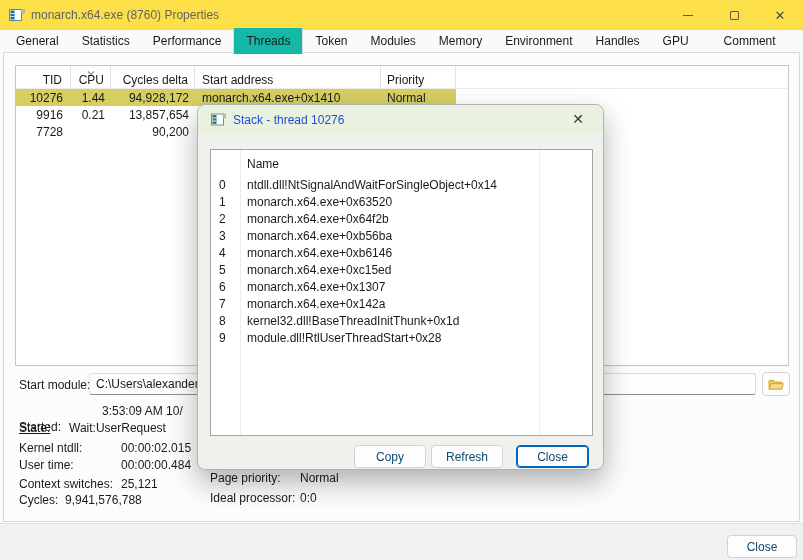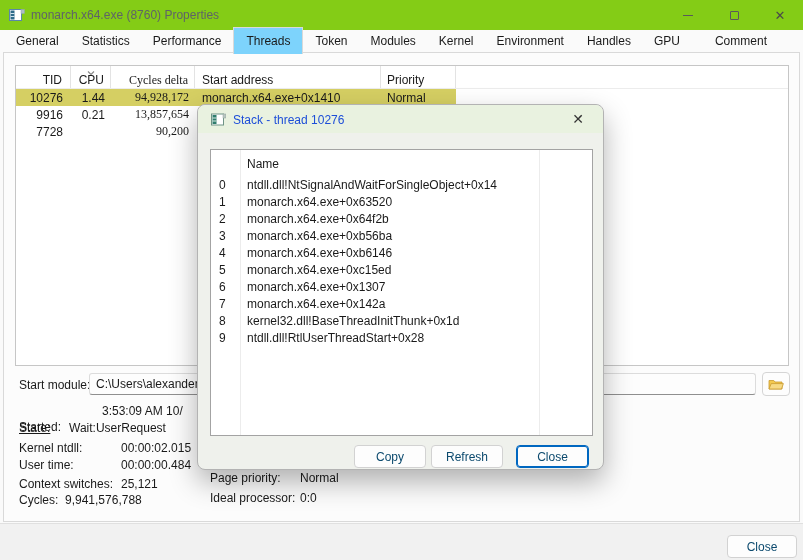--- a/index.html
+++ b/index.html
@@ -2,47 +2,47 @@
 <html><head>
 <meta charset="utf-8">
 <style>
   * { box-sizing: border-box; margin: 0; padding: 0; }
   html,body { width:803px; height:560px; }
   body { font-family: "Liberation Sans", sans-serif; font-size: 12px; color:#1a1a1a; background:#fff; }
 
   .window { position:relative; width:803px; height:560px; background:#fafafa; overflow:hidden; }
 
   
-  .titlebar { position:absolute; top:0; left:0; width:100%; height:30px; background:#84cc16; }
+  .titlebar { position:absolute; top:0; left:0; width:100%; height:30px; background:#fde047; }
   .app-icon { position:absolute; left:9px; top:8px; }
   .title-text { position:absolute; left:31px; top:8px; color:#5f6368; }
   .caption-btns { position:absolute; right:0; top:0; height:30px; display:flex; }
   .cap-btn { width:46px; height:30px; display:flex; align-items:center; justify-content:center; color:#5a5a5a; }
   .min-glyph { width:10px; height:0; border-top:1px solid #5a5a5a; display:block; }
   .max-glyph { width:9px; height:9px; border:1px solid #5a5a5a; border-radius:1px; display:block; }
   .close-glyph { font-size:13px; line-height:1; color:#4a4a4a; }
 
   
   .tabbar { position:absolute; left:5px; top:30px; height:23px; display:flex; align-items:flex-end; z-index:3; }
   .tab { padding:4px 10px 5px; margin-right:1px; color:#1a1a1a; border:1px solid transparent; border-bottom:none; white-space:nowrap; }
-  .tab.active { background:#7dd3fc; border-color:#d9d9d9; padding:6px 12px 6px; position:relative; top:1px;margin-top:9px; }
+  .tab.active { background:#14b8a6; border-color:#d9d9d9; padding:6px 12px 6px; position:relative; top:1px;margin-top:9px; }
   .tab.gap { margin-left:12px; }
 
   
   .page { position:absolute; left:3px; top:52px; width:797px; height:470px; background:#fcfcfc; border:1px solid #d9d9d9; }
 
   
   .threadlist { position:absolute; left:11px; top:12px; width:774px; height:301px; background:#ffffff; border:1px solid #c6c6c6; }
   .tl-header { display:flex; height:23px; border-bottom:1px solid #ececec; }
   .tl-hcell { position:relative; padding-top:7px; border-right:1px solid #e3e3e3; overflow:hidden; white-space:nowrap; }
   .tl-hcell.fill { flex:1; border-right:none; }
   .sort-chevron { position:absolute; top:-1px; left:50%; transform:translateX(-50%); }
   .c-tid { width:55px; text-align:right; padding-right:8px; }
   .c-cpu { width:40px; text-align:right; padding-right:6px; }
-  .c-cyc { width:84px; text-align:right; padding-right:6px;font-family:Liberation Serif, serif; }
+  .c-cyc { width:84px; text-align:right; padding-right:6px; }
   .c-addr { width:186px; text-align:left; padding-left:7px; }
   .c-prio { width:75px; text-align:left; padding-left:6px; }
   .tl-row { display:flex; height:17px; width:440px; align-items:center; }
   .tl-row.selected { background:#d5cf63; }
   .tl-cell { overflow:hidden; white-space:nowrap; }
 
   
   .lbl, .val { position:absolute; white-space:nowrap; }
   .start-module-box { position:absolute; left:85px; top:320px; width:667px; height:22px; background:#fdfdfd;
       border:1px solid #dcdcdc; border-bottom:1px solid #8f8f8f; border-radius:3px; padding:3px 6px; overflow:hidden; white-space:nowrap; }
@@ -103,21 +103,21 @@
     </div>
   </div>
 
   <div class="tabbar">
     <div class="tab">General</div>
     <div class="tab">Statistics</div>
     <div class="tab">Performance</div>
     <div class="tab active">Threads</div>
     <div class="tab">Token</div>
     <div class="tab">Modules</div>
-    <div class="tab">Kernel</div>
+    <div class="tab">Memory</div>
     <div class="tab">Environment</div>
     <div class="tab">Handles</div>
     <div class="tab">GPU</div>
     <div class="tab gap">Comment</div>
   </div>
 
   <div class="page">
 
     <div class="threadlist">
       <div class="tl-header">
@@ -252,21 +252,21 @@
       <div class="sl-row" style="top:147px;">
           <span class="sl-idx">7</span>
           <span class="sl-name">monarch.x64.exe+0x142a</span>
         </div>
       <div class="sl-row" style="top:164px;">
           <span class="sl-idx">8</span>
           <span class="sl-name">kernel32.dll!BaseThreadInitThunk+0x1d</span>
         </div>
       <div class="sl-row" style="top:181px;">
           <span class="sl-idx">9</span>
-          <span class="sl-name">ntdll.dll!RtlUserThreadStart+0x28</span>
+          <span class="sl-name">module.dll!RtlUserThreadStart+0x28</span>
         </div>
     </div>
 
     <button class="btn dlg-btn dlg-copy">Copy</button>
     <button class="btn dlg-btn dlg-refresh">Refresh</button>
     <button class="btn dlg-btn dlg-close-btn">Close</button>
   </div>
 
 </div>
 

